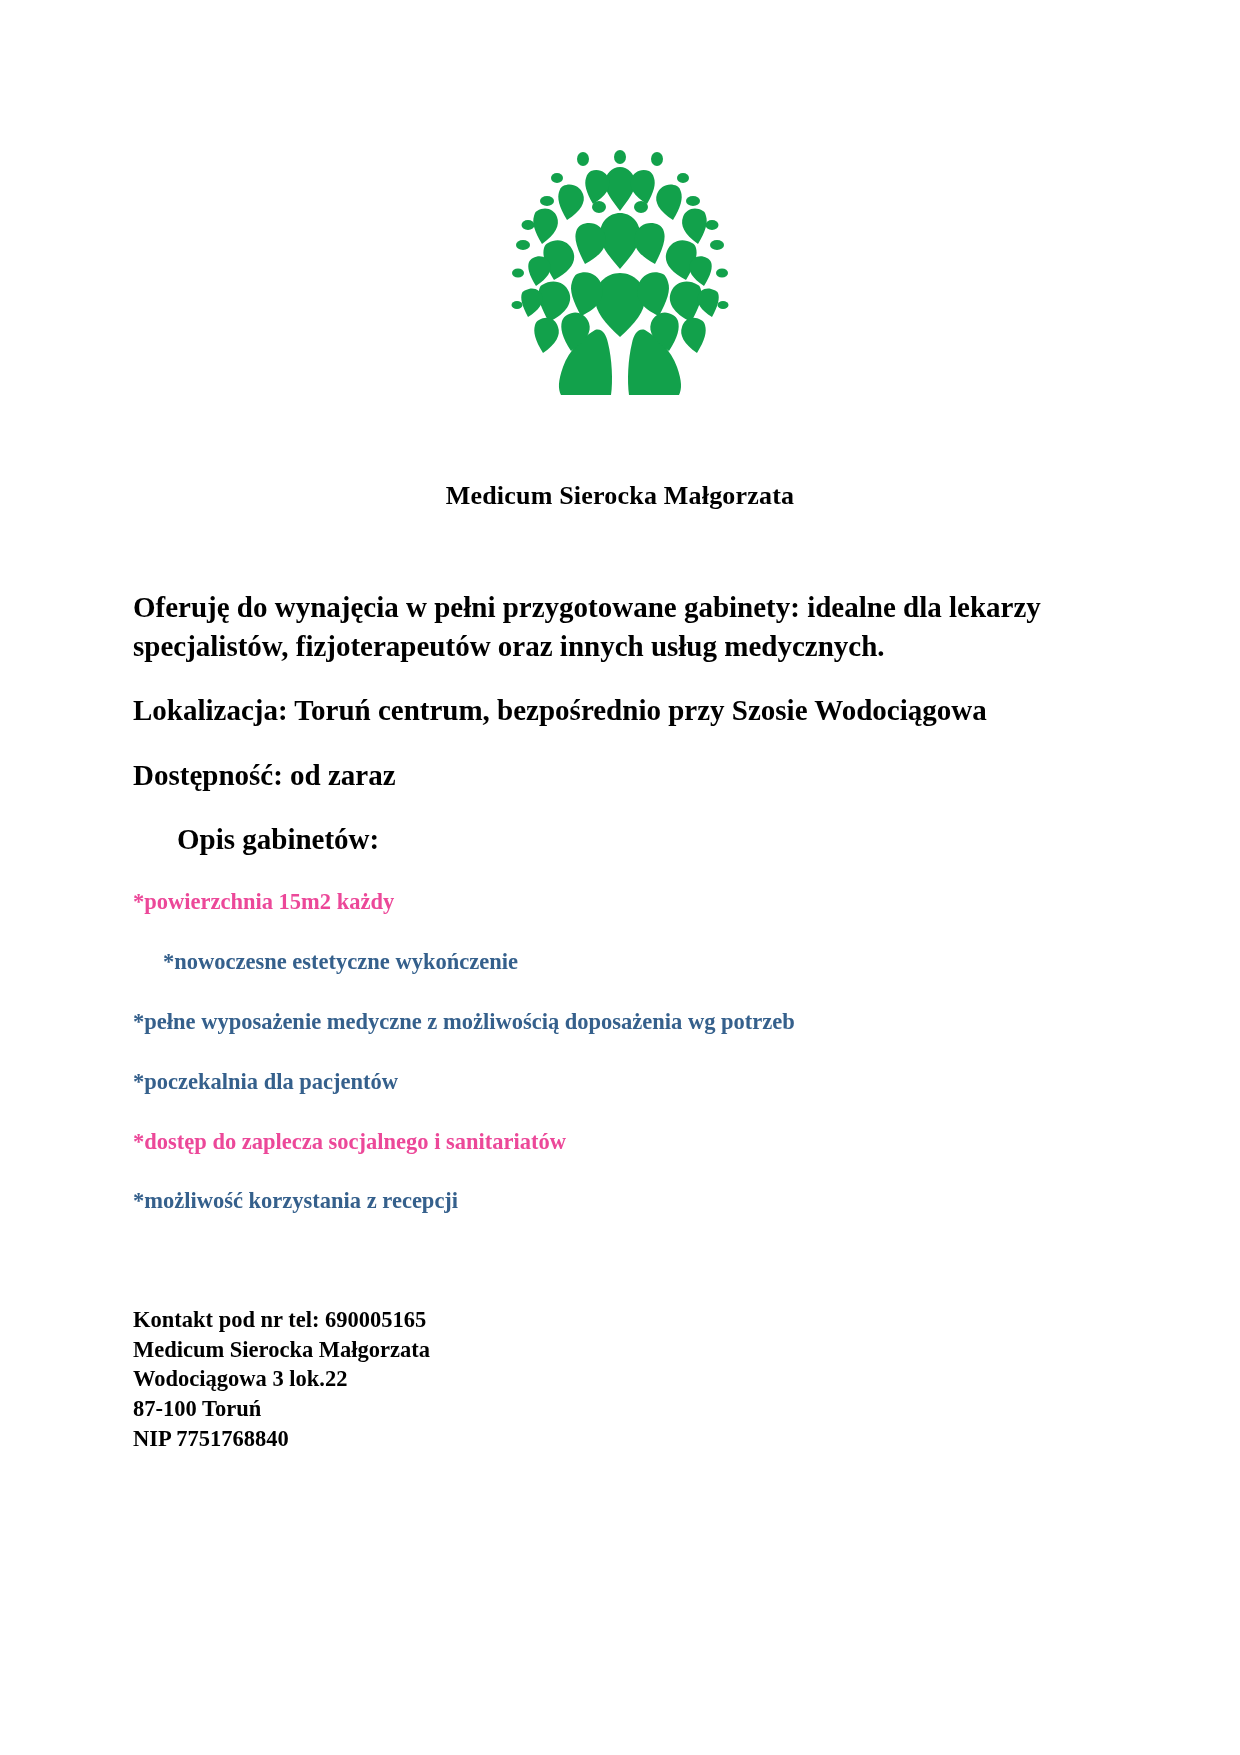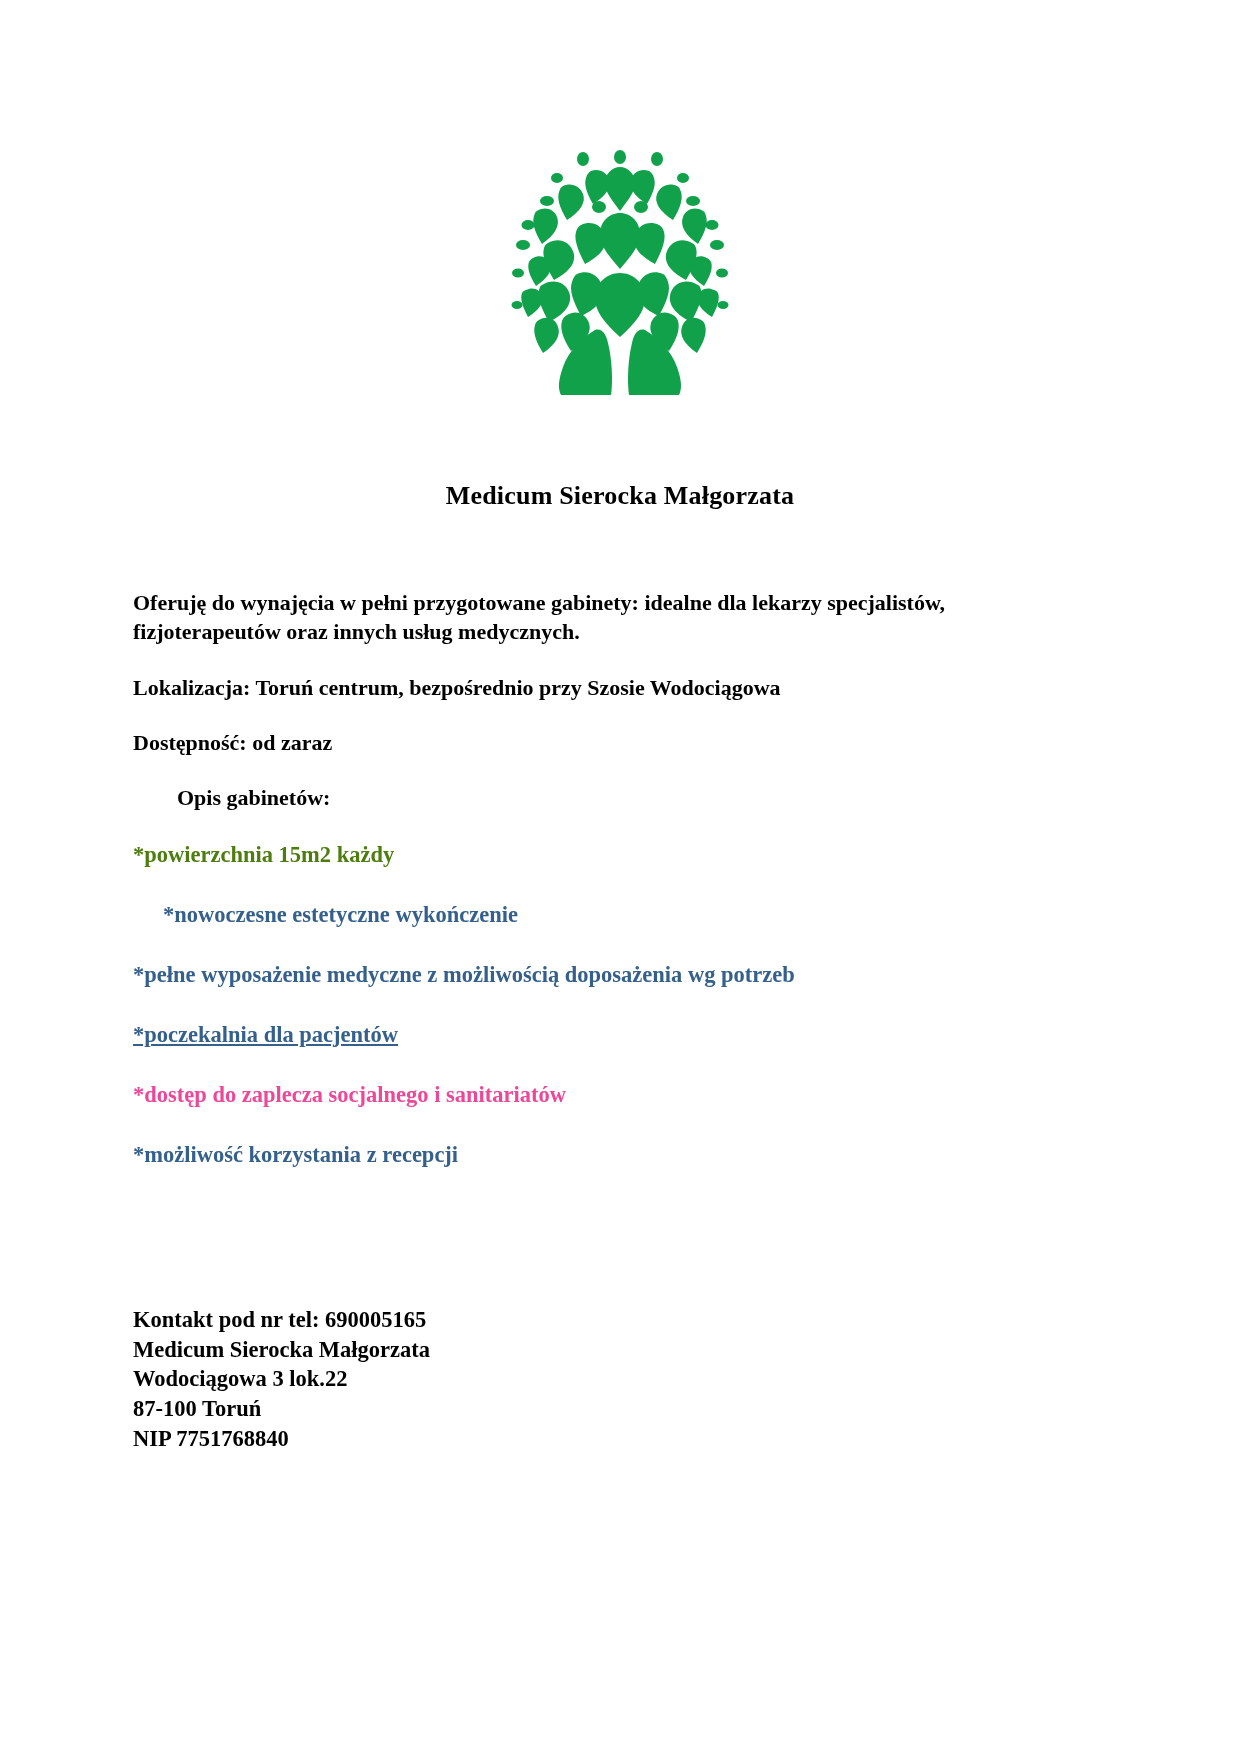--- a/index.html
+++ b/index.html
@@ -53,21 +53,21 @@
   }
 
   
   .content {
     position: absolute;
     top: 588px;
     left: 133px;
     width: 930px;
   }
   .para {
-    font-size: 22px;
+    font-size: 29px;
     font-weight: bold;
     line-height: 1.33;
     color: #000000;
     margin: 0 0 26px 0;
   }
   .para.tight {
     margin-bottom: 28px;
     margin-left: 44px;
   }
   .bullet {
@@ -286,24 +286,24 @@
       <span>Oferuję do wynajęcia w pełni przygotowane gabinety: idealne dla lekarzy specjalistów,</span>
       <span>fizjoterapeutów oraz innych usług medycznych.</span>
     </p>
 
     <p class="para">Lokalizacja: Toruń centrum, bezpośrednio przy Szosie Wodociągowa</p>
 
     <p class="para">Dostępność: od zaraz</p>
 
     <p class="para tight">Opis gabinetów:</p>
 
-    <p class="bullet first" style="color: #4d7c0f;">*powierzchnia 15m2 każdy</p>
+    <p class="bullet first" style="color: #ec4899;">*powierzchnia 15m2 każdy</p>
     <p class="bullet" style="color: rgb(53, 96, 140); margin-left: 30px;">*nowoczesne estetyczne wykończenie</p>
     <p class="bullet" style="color: rgb(53, 96, 140);">*pełne wyposażenie medyczne z możliwością doposażenia wg potrzeb</p>
-    <p class="bullet" style="color: rgb(53, 96, 140); text-decoration: underline;">*poczekalnia dla pacjentów</p>
+    <p class="bullet" style="color: rgb(53, 96, 140);">*poczekalnia dla pacjentów</p>
     <p class="bullet" style="color: #ec4899;">*dostęp do zaplecza socjalnego i sanitariatów</p>
     <p class="bullet" style="color: rgb(53, 96, 140);">*możliwość korzystania z recepcji</p>
   </div>
 
   <div class="contact">
     <div class="contact-line">Kontakt pod nr tel: 690005165</div>
     <div class="contact-line">Medicum Sierocka Małgorzata</div>
     <div class="contact-line">Wodociągowa 3 lok.22</div>
     <div class="contact-line">87-100 Toruń</div>
     <div class="contact-line">NIP 7751768840</div>

